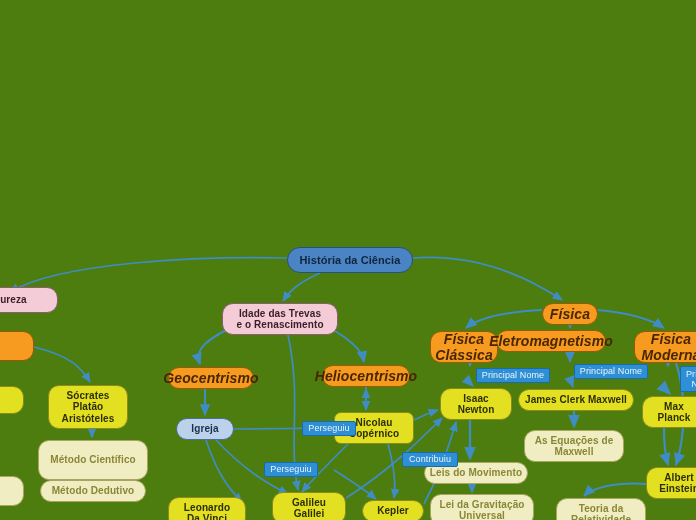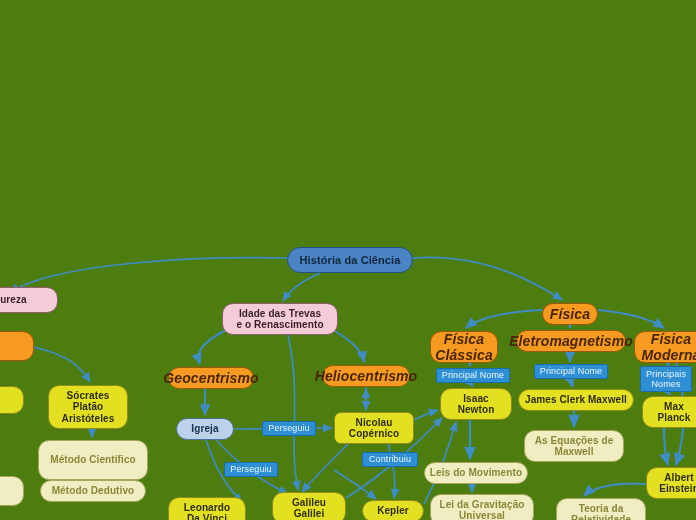--- a/index.html
+++ b/index.html
@@ -80,20 +80,21 @@
     color: #eaf4fc;
     font-size: 9px;
     border-radius: 2px;
     display: flex;
     align-items: center;
     justify-content: center;
     text-align: center;
     white-space: pre-line;
     line-height: 1.15;
     letter-spacing: 0.1px;
+    margin-left: 40px;
   }
 </style>
 </head>
 <body>
 
 <div id="canvas">
 
   <svg id="edges" viewBox="0 0 696 520" xmlns="http://www.w3.org/2000/svg">
     <defs>
       <marker id="arw" markerWidth="7" markerHeight="7" refX="5.4" refY="3" orient="auto" markerUnits="strokeWidth">
@@ -149,21 +150,21 @@
       <div class="node n-root" style="left: 287px; top: 247px; width: 126px; height: 26px;">História da Ciência</div>
       <div class="node n-pink" style="left: -56px; top: 287px; width: 114px; height: 26px;">a Natureza</div>
       <div class="node n-orange" style="left: -62px; top: 331px; width: 96px; height: 30px;">nto</div>
       <div class="node n-pink" style="left: 222px; top: 303px; width: 116px; height: 32px;">Idade das Trevas
 e o Renascimento</div>
       <div class="node n-orange" style="left: 542px; top: 303px; width: 56px; height: 22px;">Física</div>
       <div class="node n-orange" style="left: 168px; top: 367px; width: 86px; height: 22px;">Geocentrismo</div>
       <div class="node n-orange" style="left: 322px; top: 365px; width: 88px; height: 22px;">Heliocentrismo</div>
       <div class="node n-orange" style="left: 430px; top: 331px; width: 68px; height: 32px;">Física
 Clássica</div>
-      <div class="node n-orange" style="left: 516px; top: 330px; width: 110px; height: 22px;">Eletromagnetismo</div>
+      <div class="node n-orange" style="left: 496px; top: 330px; width: 110px; height: 22px;">Eletromagnetismo</div>
       <div class="node n-orange" style="left: 634px; top: 331px; width: 74px; height: 32px;">Física
 Moderna</div>
       <div class="node n-yellow" style="left: 48px; top: 385px; width: 80px; height: 44px;">Sócrates
 Platão
 Aristóteles</div>
       <div class="node n-yellow" style="left: -66px; top: 386px; width: 90px; height: 28px;">to</div>
       <div class="node n-lightblue" style="left: 176px; top: 418px; width: 58px; height: 22px;">Igreja</div>
       <div class="node n-yellow" style="left: 334px; top: 412px; width: 80px; height: 32px; border-radius: 7px;">Nicolau
 Copérnico</div>
       <div class="node n-yellow" style="left: 440px; top: 388px; width: 72px; height: 32px;">Isaac

